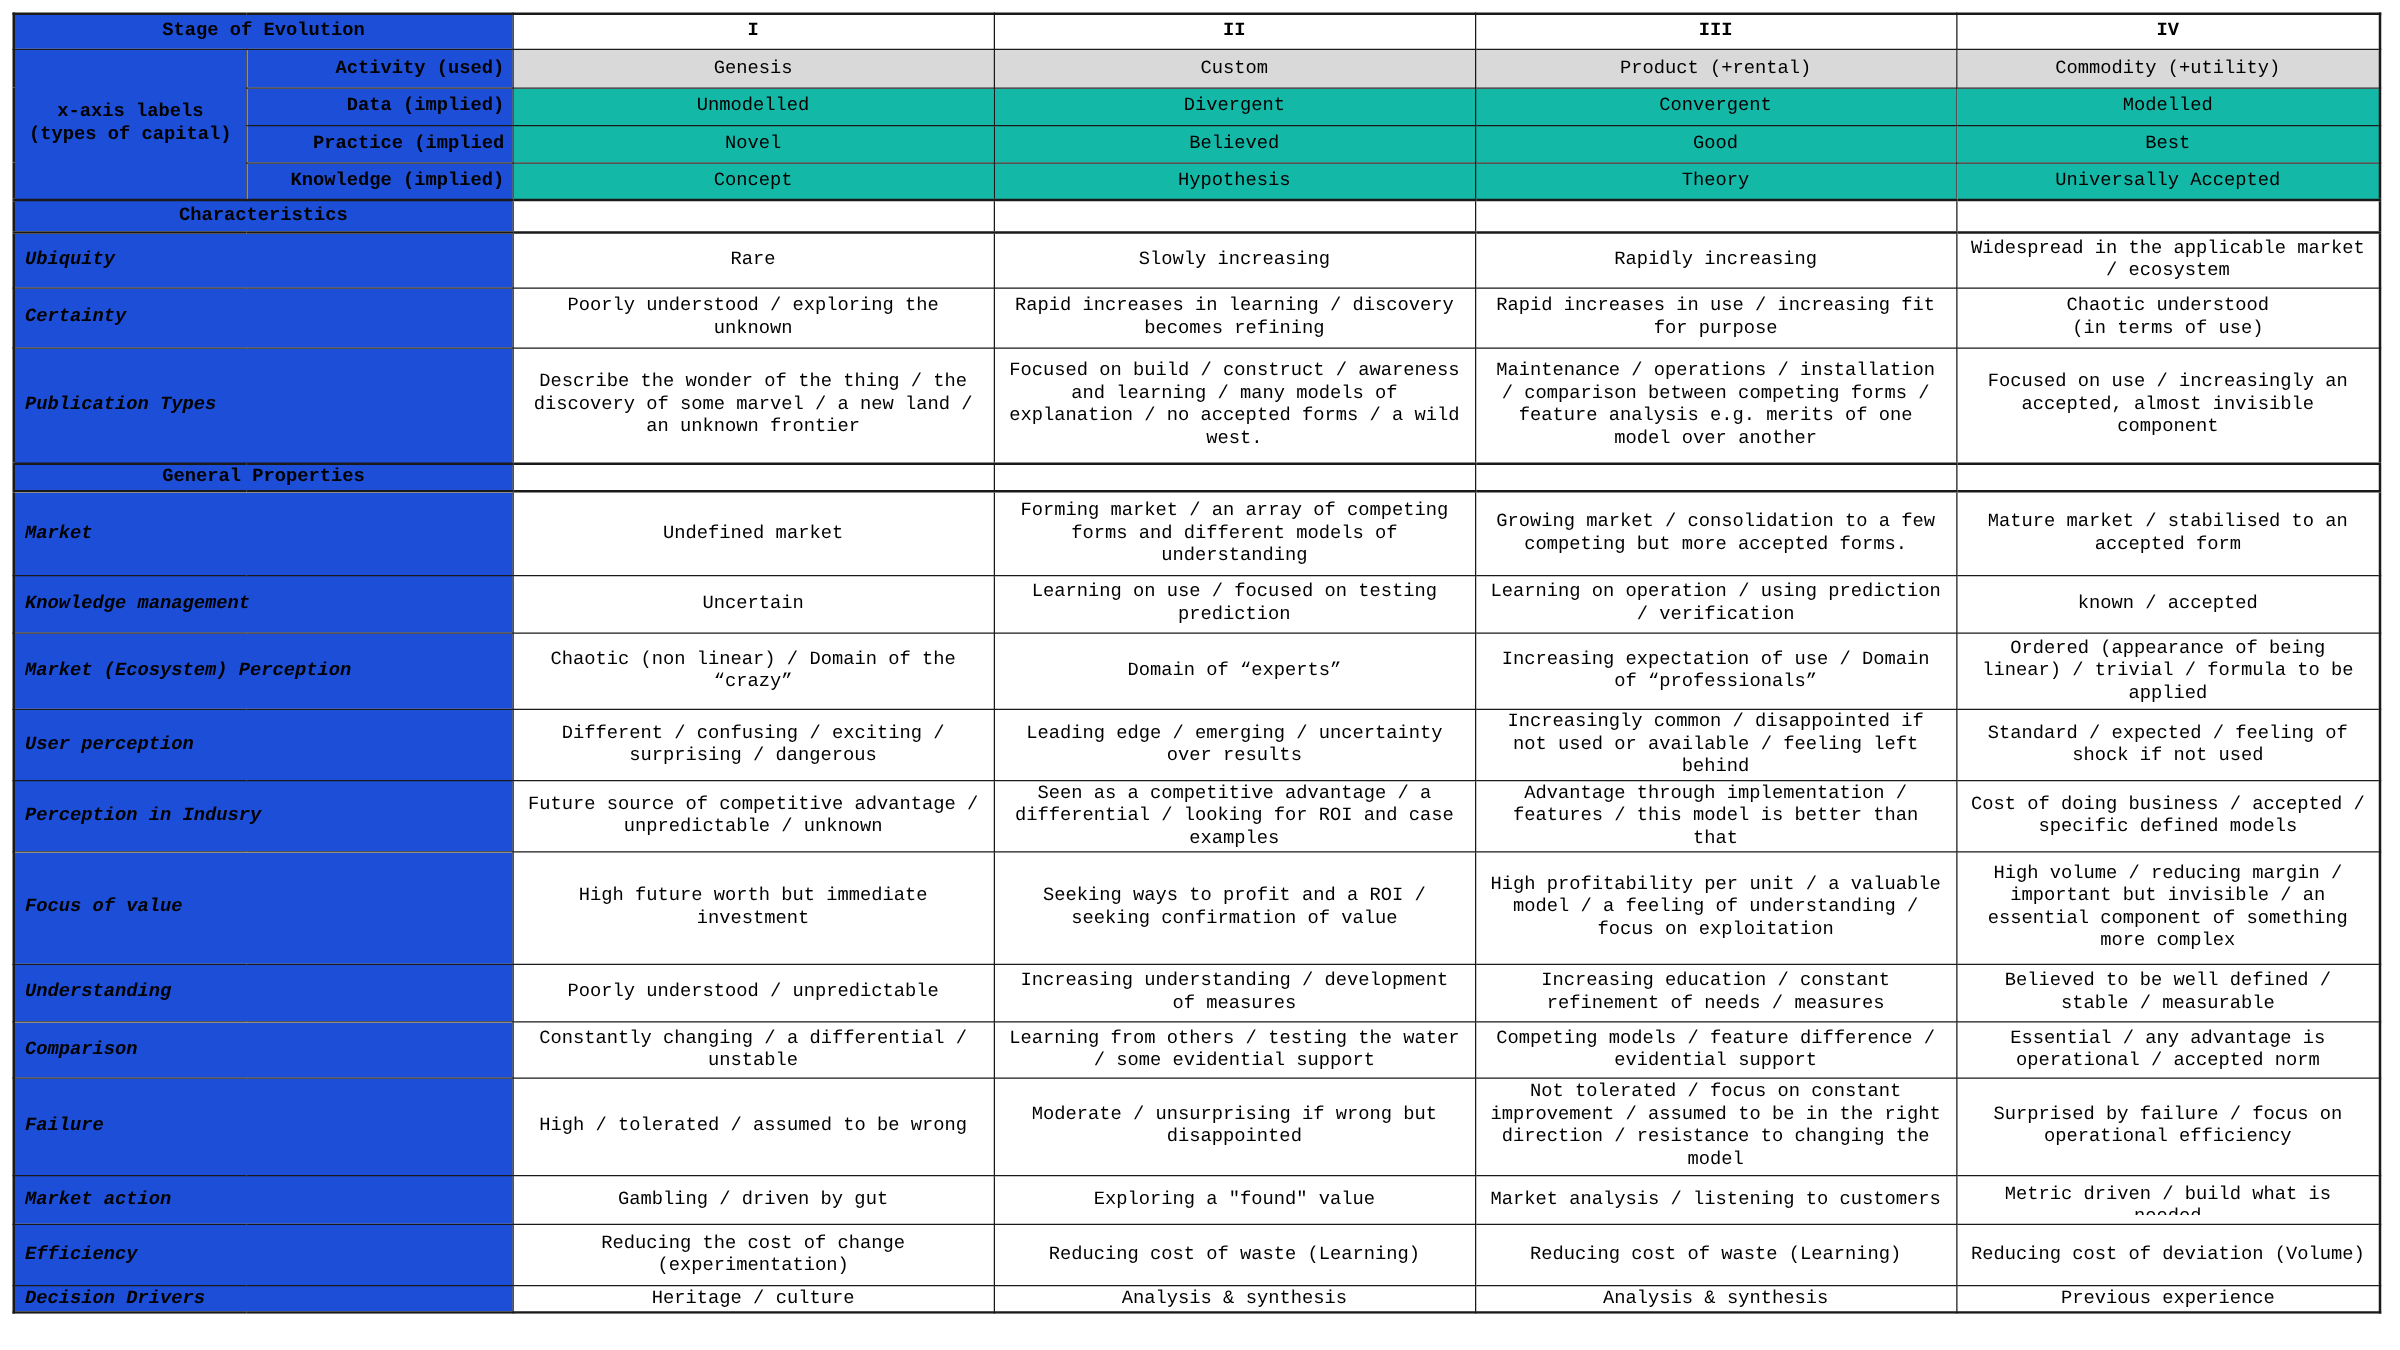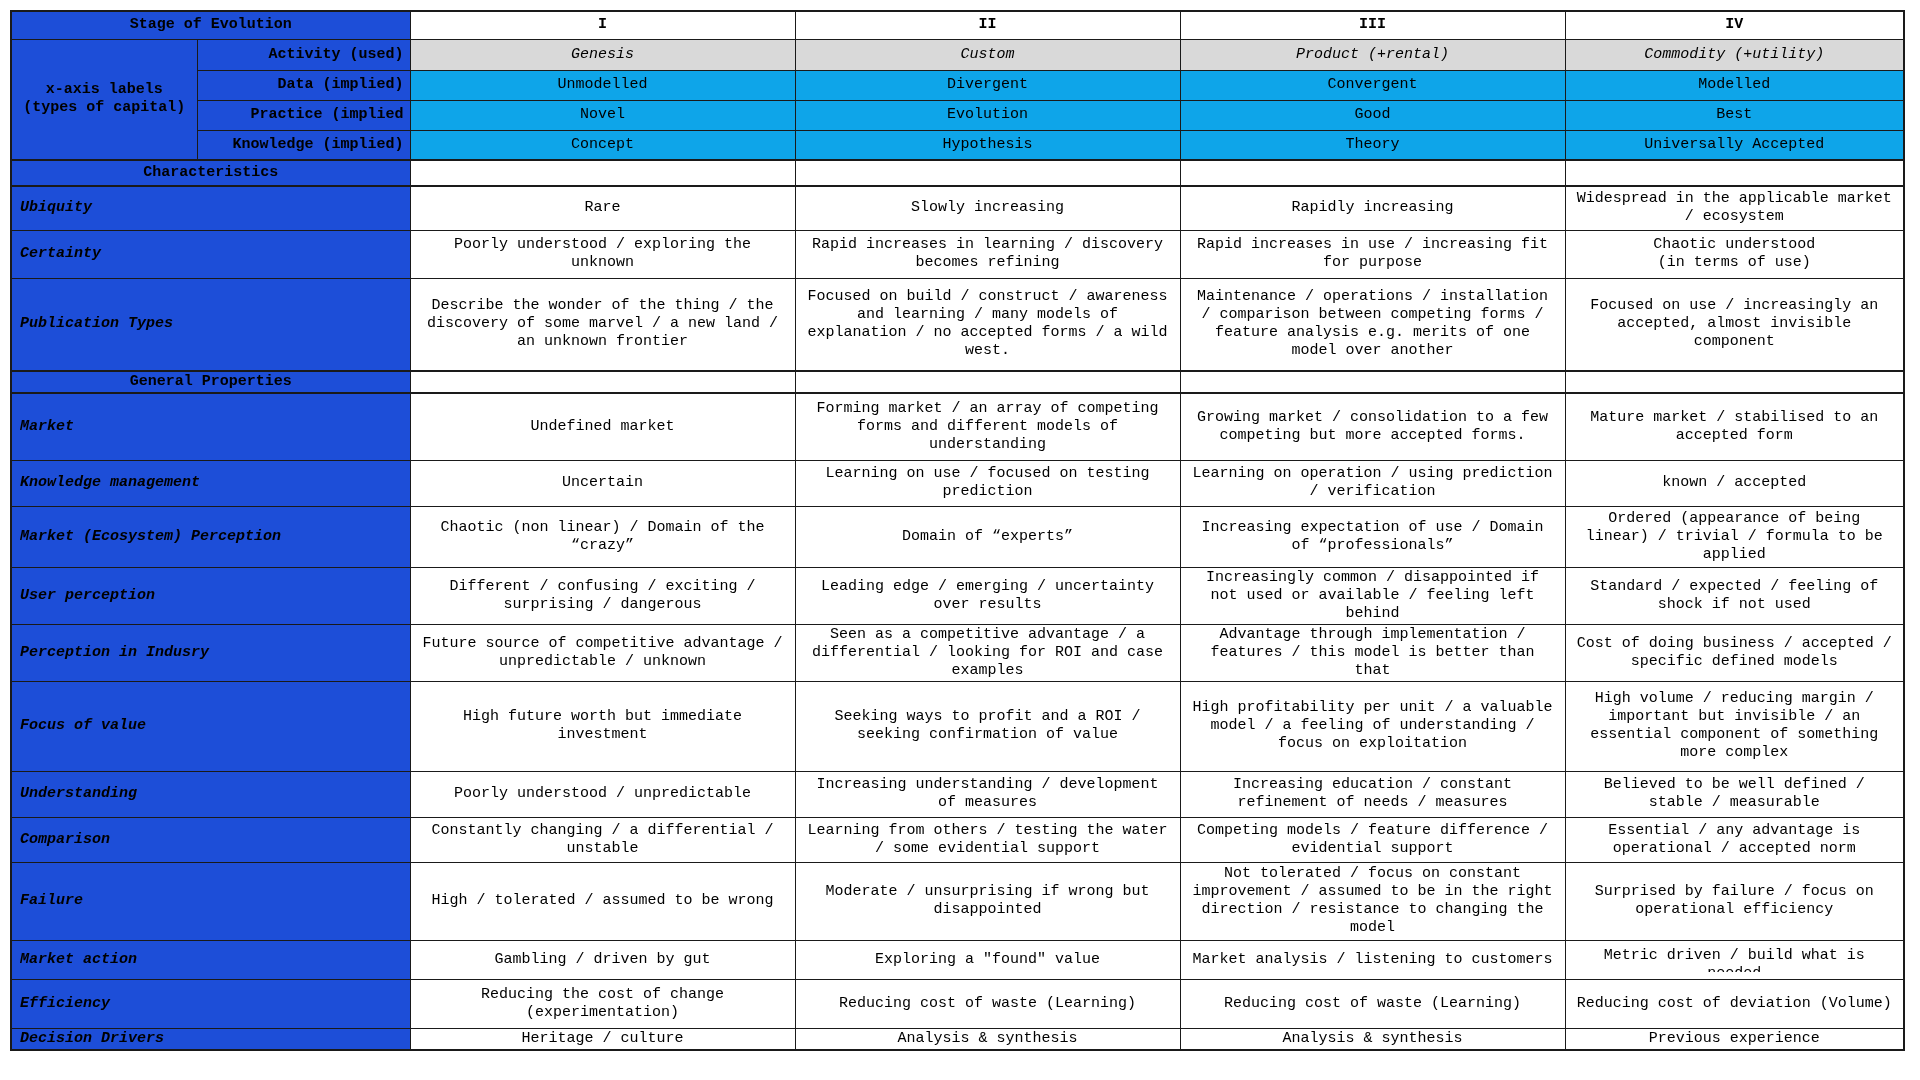--- a/index.html
+++ b/index.html
@@ -9,22 +9,22 @@
   td,th{border:1px solid #1a1a1a;vertical-align:middle;font-size:15px;line-height:1.2;
         font-weight:normal;padding:1px 8px;overflow:hidden;}
   .cellc{white-space:pre-line;text-align:center;}
   .labelbg{background:#1d4ed8;}
   .center .cellc{text-align:center;font-weight:bold;}
   .rightlab .cellc{text-align:right;font-weight:bold;}
   .rightlab{padding-right:6px;}
   .ritalic .cellc{text-align:left;font-weight:bold;font-style:italic;}
   .ritalic{padding-right:6px;}
   .stagehead .cellc{text-align:center;font-weight:bold;}
-  .shade-light{background:#d9d9d9;font-style:italic;}
-  .shade-dark{background:#0ea5e9;}
+  .shade-light{background:#d9d9d9;}
+  .shade-dark{background:#14b8a6;}
   tr.section td, tr.section th{border-top-width:2px;border-bottom-width:2px;}
   .clip{max-height:25px;overflow:hidden;}
 </style>
 </head>
 <body>
 
 <div class="wrap">
   <table>
     <colgroup>
       <col style="width:186px">
@@ -90,21 +90,21 @@
           </td>
         </tr>
         <tr style="height: 30px;">
           <th class="labelbg rightlab">
             <div class="cellc">Practice (implied</div>
           </th>
           <td class="shade-dark">
             <div class="cellc">Novel</div>
           </td>
           <td class="shade-dark">
-            <div class="cellc">Evolution</div>
+            <div class="cellc">Believed</div>
           </td>
           <td class="shade-dark">
             <div class="cellc">Good</div>
           </td>
           <td class="shade-dark">
             <div class="cellc">Best</div>
           </td>
         </tr>
         <tr style="height: 30px;">
           <th class="labelbg rightlab">

